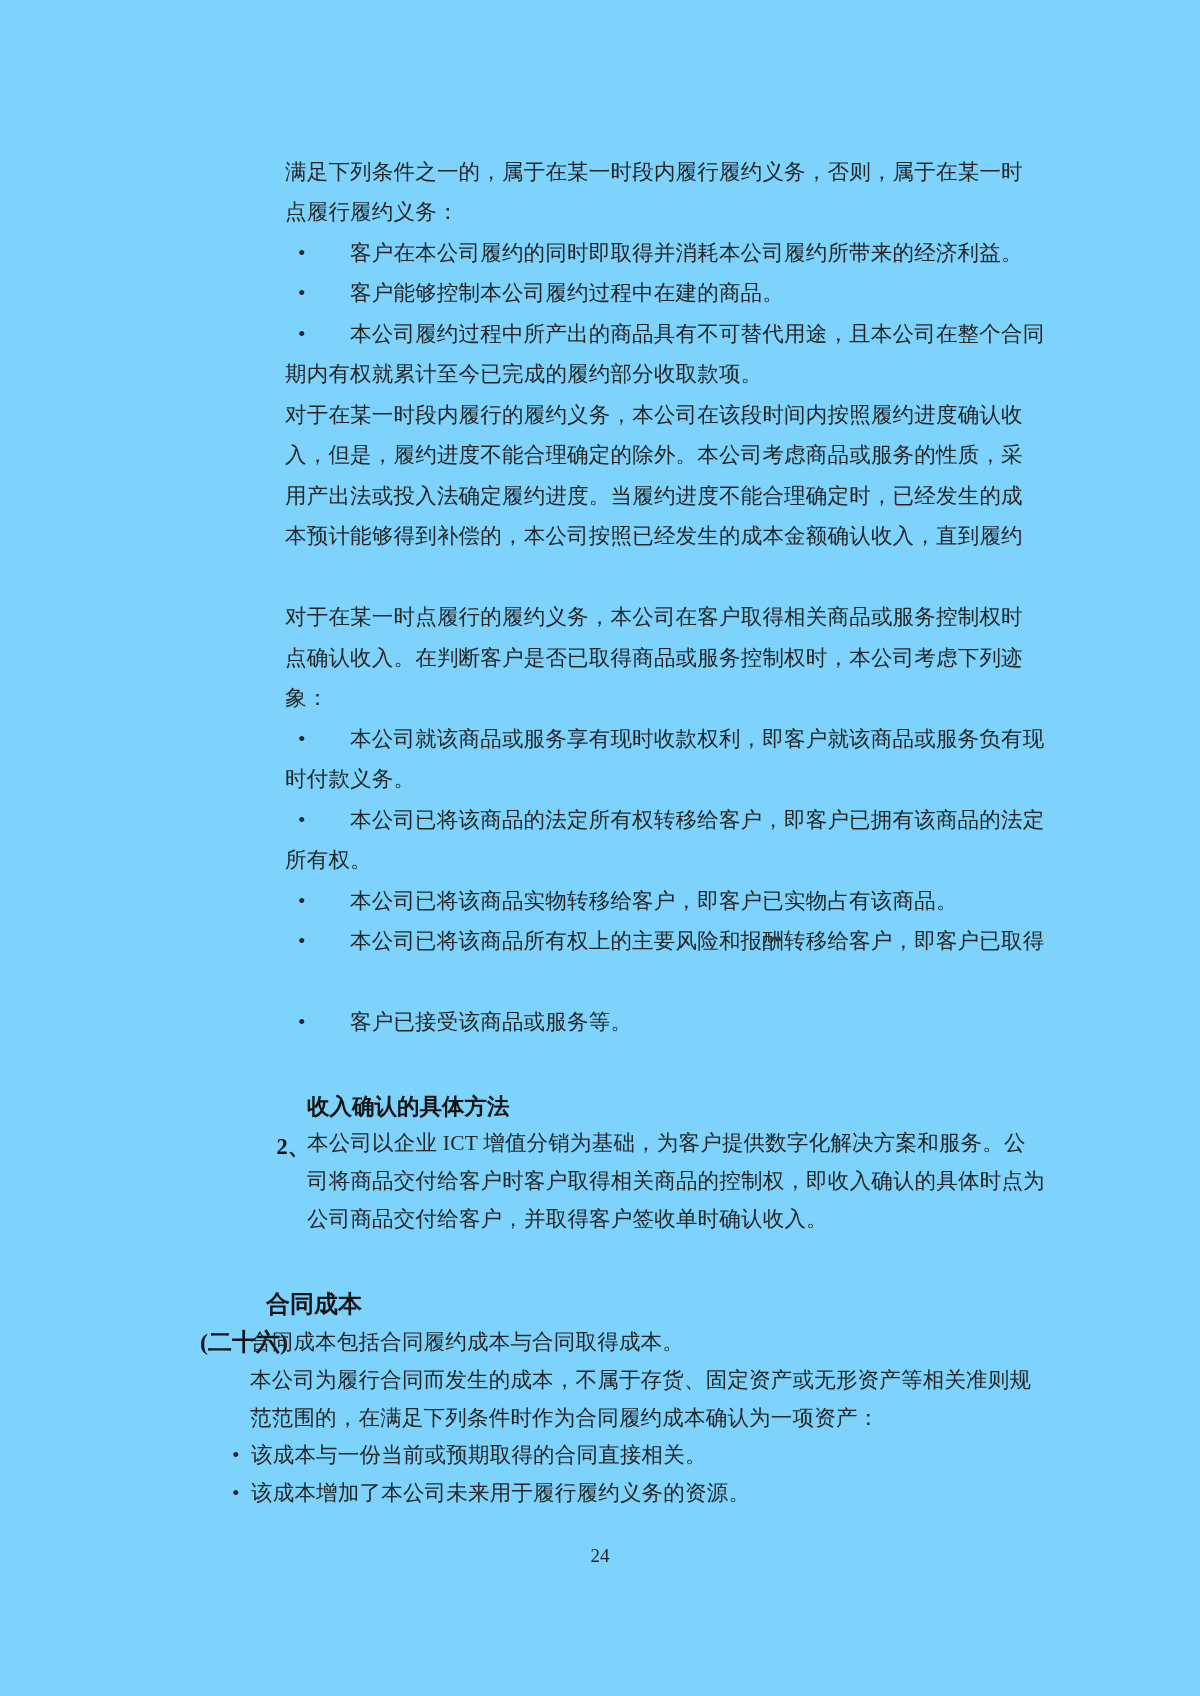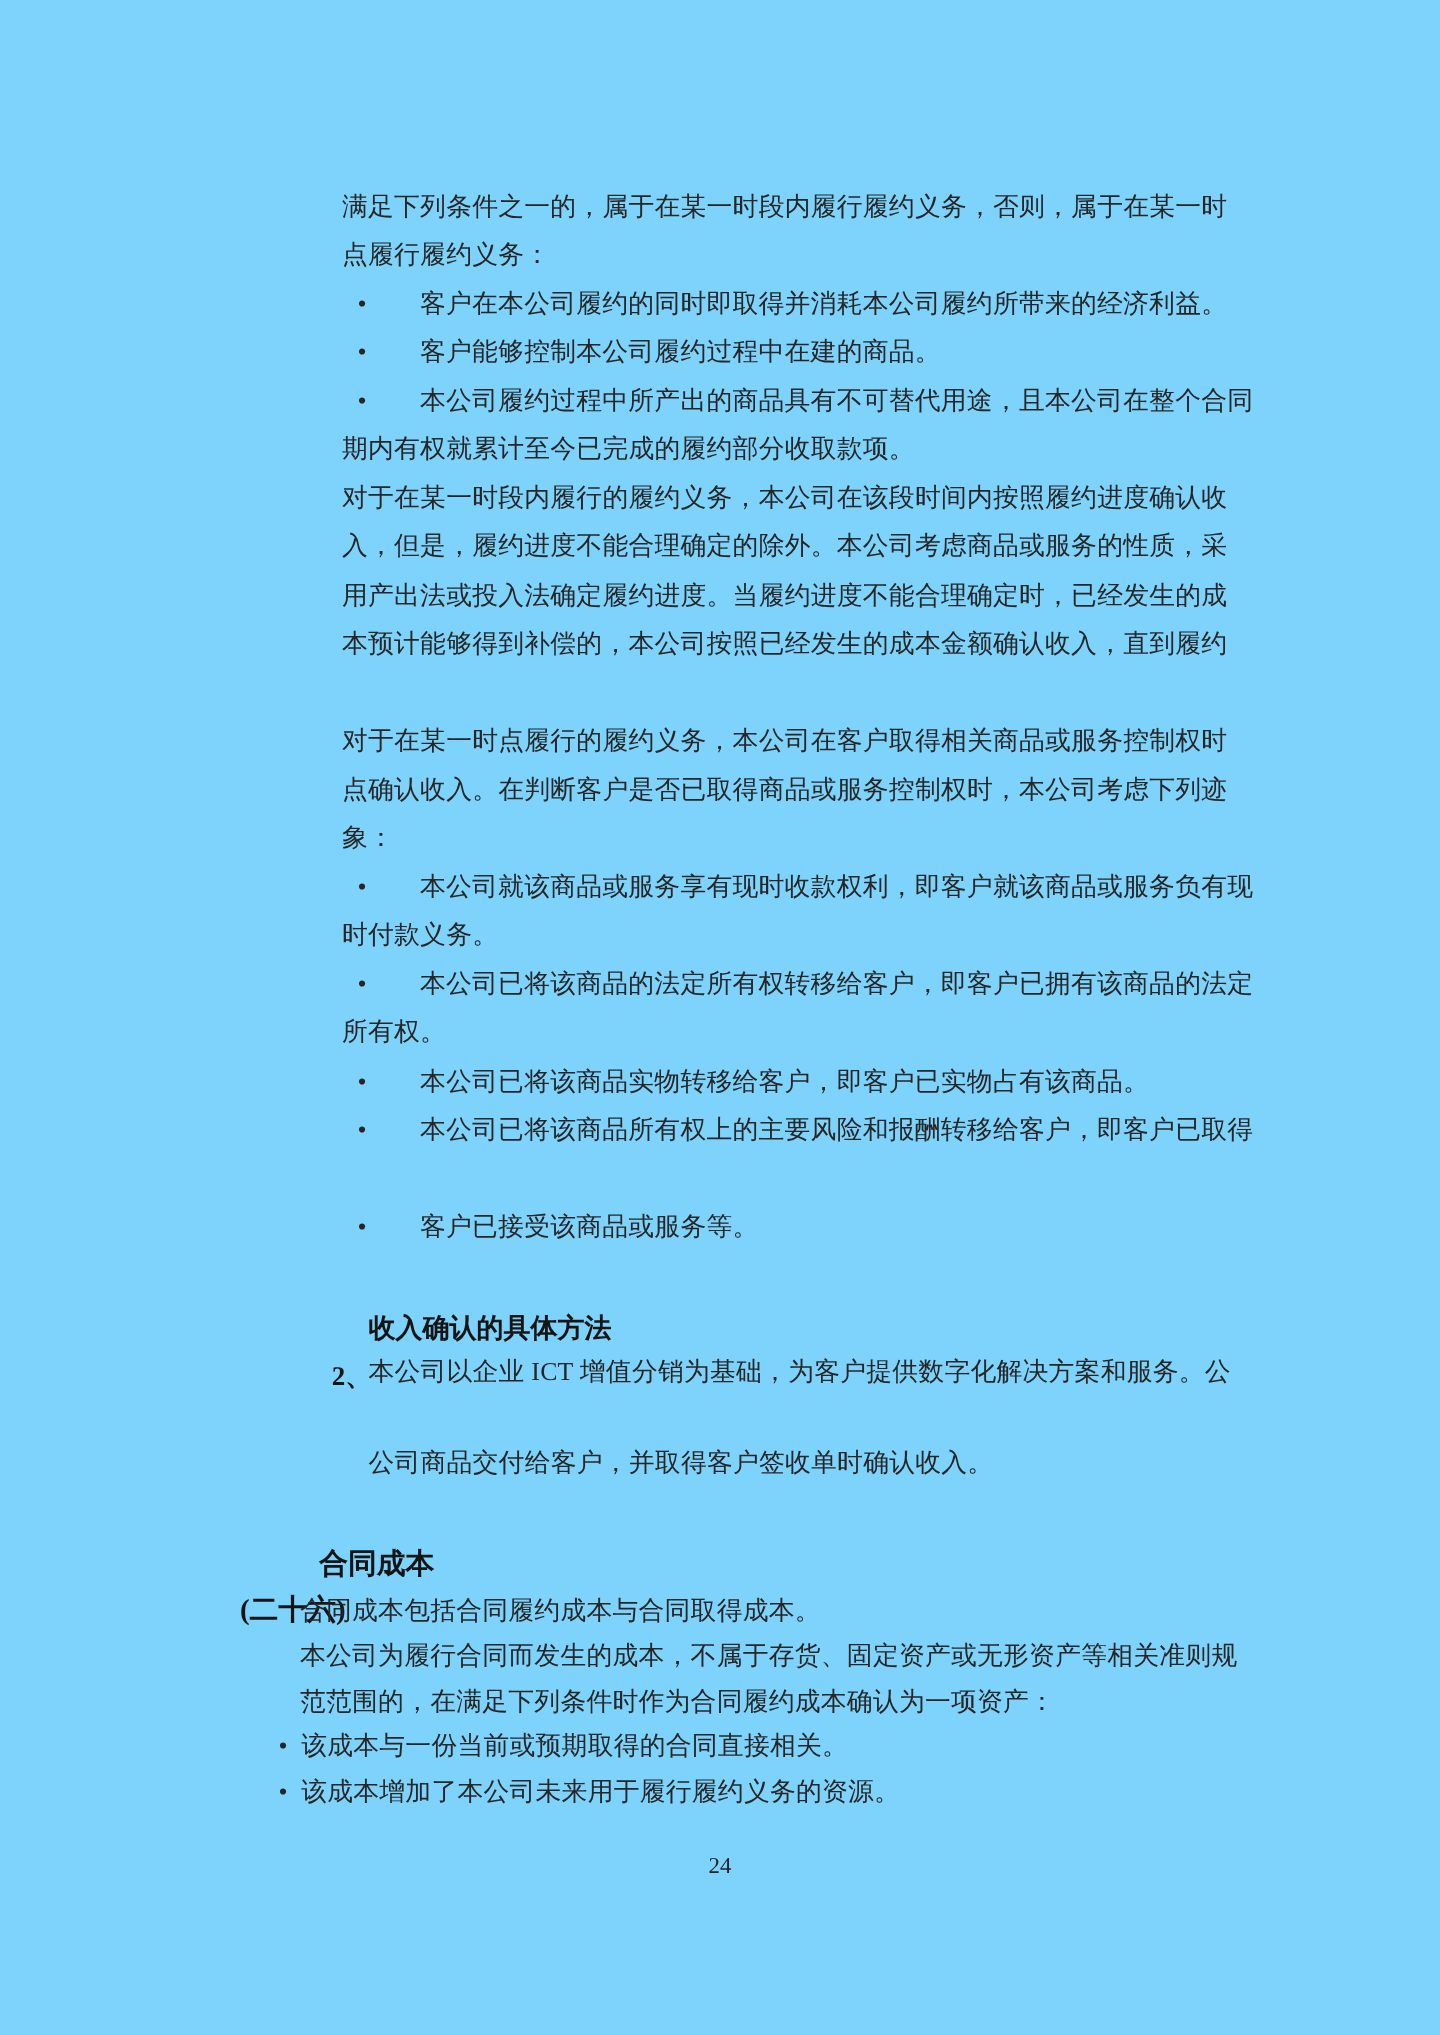--- a/index.html
+++ b/index.html
@@ -95,20 +95,21 @@
   <div class="line ind-a" style="top:840px"><span class="txt">所有权。</span></div>
   <div class="line ind-a li-a" style="top:881px"><span class="blt">•</span><span class="btxt">本公司已将该商品实物转移给客户，即客户已实物占有该商品。</span></div>
   <div class="line ind-a li-a" style="top:921px"><span class="blt">•</span><span class="btxt">本公司已将该商品所有权上的主要风险和报酬转移给客户，即客户已取得</span></div>
   <div class="line ind-a li-a" style="top:1002px"><span class="blt">•</span><span class="btxt">客户已接受该商品或服务等。</span></div>
 
   <div class="h-sub" style="top:1087px">
     <span class="h-num">2、</span>
     <span class="h-title">收入确认的具体方法</span>
   </div>
   <div class="line ind-b" style="top:1123px"><span class="txt">本公司以企业 ICT 增值分销为基础，为客户提供数字化解决方案和服务。公</span></div>
+  <div class="line ind-b" style="top:1161px"><span class="txt">司将商品交付给客户时客户取得相关商品的控制权，即收入确认的具体时点为</span></div>
   <div class="line ind-b" style="top:1199px"><span class="txt">公司商品交付给客户，并取得客户签收单时确认收入。</span></div>
 
   <div class="h-sec" style="top:1276px">
     <span class="h-num">(二十六)</span>
     <span class="h-title">合同成本</span>
   </div>
   <div class="line ind-c" style="top:1322px"><span class="txt">合同成本包括合同履约成本与合同取得成本。</span></div>
   <div class="line ind-c" style="top:1360px"><span class="txt">本公司为履行合同而发生的成本，不属于存货、固定资产或无形资产等相关准则规</span></div>
   <div class="line ind-c" style="top:1398px"><span class="txt">范范围的，在满足下列条件时作为合同履约成本确认为一项资产：</span></div>
 

